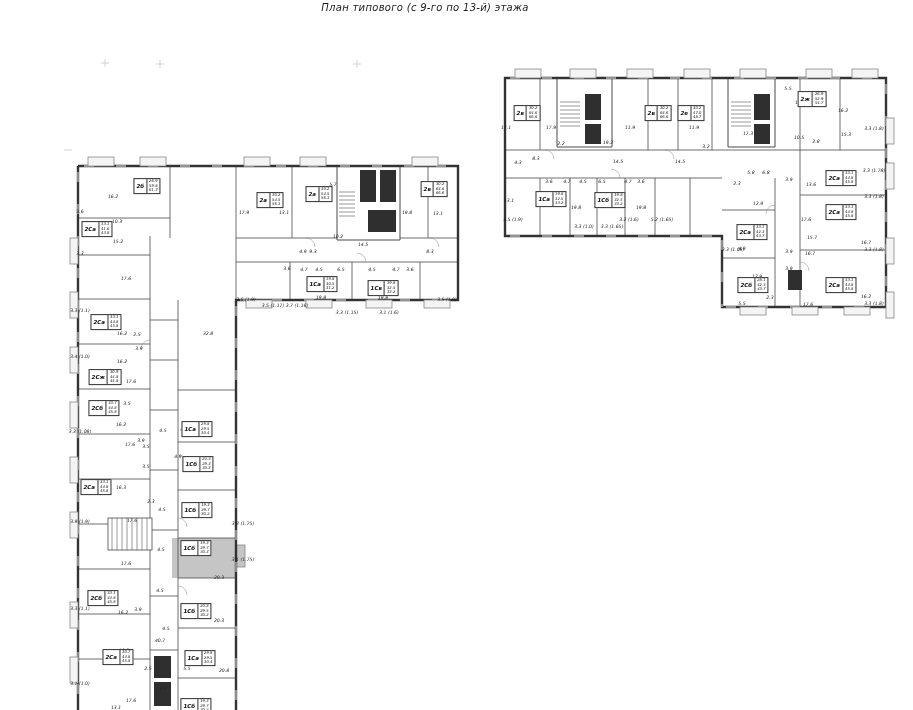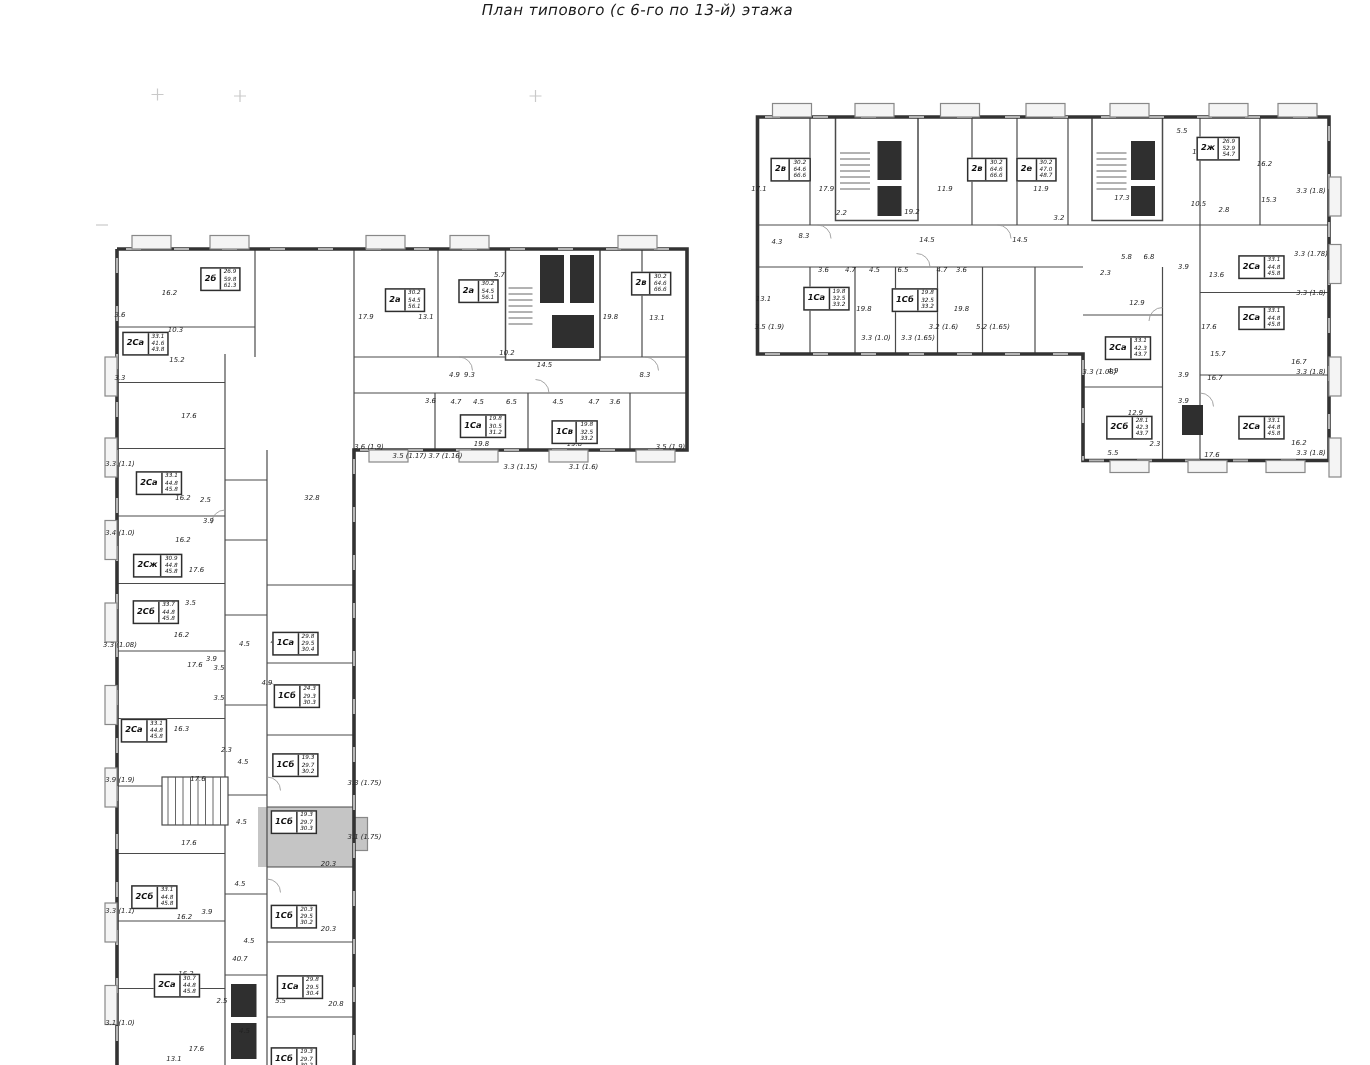--- a/index.html
+++ b/index.html
@@ -16,21 +16,21 @@
   .uareas{display:flex;flex-direction:column;justify-content:center;padding:0 2px;}
   .uareas i{font-style:italic;font-size:3.8px;line-height:4.6px;color:#111;text-align:right;}
   .dim{position:absolute;transform:translate(-50%,-50%);font-size:4.6px;font-style:italic;
        color:#222;white-space:nowrap;z-index:2;}
 </style>
 </head>
 <body>
 
 <div class="canvas">
 
-  <div class="title">План типового (с 6-го по 13-й) этажа</div>
+  <div class="title">План типового (с 9-го по 13-й) этажа</div>
 
   <svg class="plan" width="913" height="710" viewBox="0 0 913 710">
 
     <g stroke="#c9c9c9" stroke-width="0.8">
       <path d="M101,63h8M105,59v8"></path>
         <path d="M156,64h8M160,60v8"></path>
         <path d="M353,64h8M357,60v8"></path>
         <path d="M64,150h8"></path>
     </g>
 

